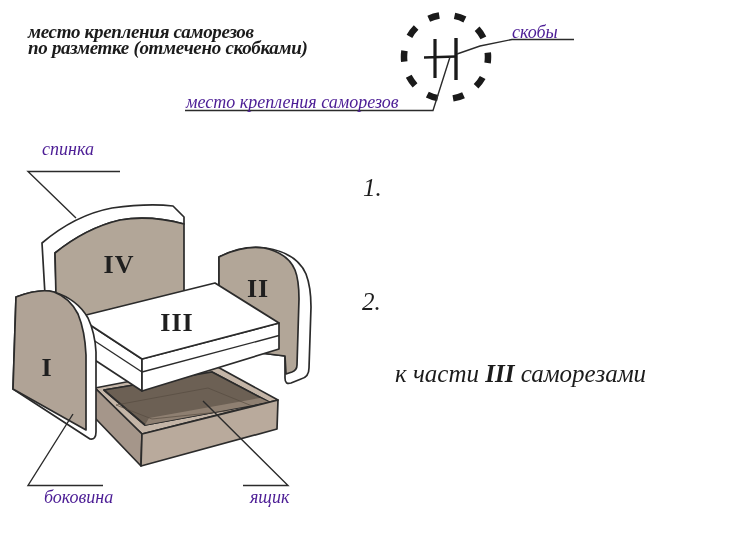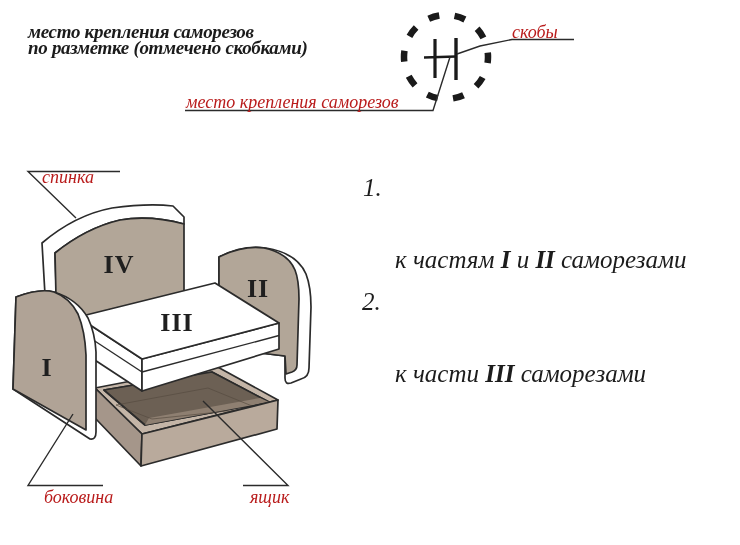--- a/index.html
+++ b/index.html
@@ -3,21 +3,21 @@
 <meta charset="utf-8">
 <style>
   html,body{margin:0;padding:0;background:#ffffff;}
   #page{
     position:relative;width:740px;height:545px;background:#ffffff;overflow:hidden;
     font-family:Liberation Serif, serif;color:#1e1e1e;padding-left:32px;
   }
   #art{position:absolute;left:0;top:0;width:740px;height:545px;}
   .lbl{
     position:absolute;font-style:italic;font-size:18px;line-height:18px;
-    white-space:nowrap;color:#b91c1c;
+    white-space:nowrap;color:#4c1d95;
   }
   .note{
     position:absolute;font-style:italic;font-weight:bold;font-size:19px;
     line-height:15.5px;letter-spacing:-0.3px;white-space:nowrap;color:#1b1b1b;
   }
   .roman{
     position:absolute;font-weight:bold;font-size:26px;line-height:26px;
     transform:translate(-50%,-50%);color:#1f1f1f;letter-spacing:1px;
   }
   .instr-num{
@@ -96,32 +96,31 @@
     </g>
   </svg>
 
   <div class="note" style="left:28px;top:24px;">
     <div>место крепления саморезов</div>
     <div>по разметке (отмечено скобками)</div>
   </div>
 
   <div class="lbl" style="left:512px;top:23px;">скобы</div>
   <div class="lbl" style="left:186px;top:93px;">место крепления саморезов</div>
-  <div class="lbl" style="left:42px;top:168px;">спинка</div>
+  <div class="lbl" style="left:42px;top:140px;">спинка</div>
   <div class="lbl" style="left:44px;top:488px;">боковина</div>
   <div class="lbl" style="left:250px;top:488px;">ящик</div>
 
   <div class="roman" style="left:119px;top:265px;">IV</div>
   <div class="roman" style="left:258px;top:289px;">II</div>
   <div class="roman" style="left:177px;top:323px;">III</div>
   <div class="roman" style="left:47px;top:368px;">I</div>
 
   <div class="instr-num" style="left:363px;top:170px;">1.</div>
   <div class="instr-lines" style="left:395px;top:170px;">
-    <div><span>к частям </span><span class="b">I</span><span> и </span><span class="b">II</span><span> саморезами</span></div>
   </div>
 
   <div class="instr-num" style="left:362px;top:284px;">2.</div>
   <div class="instr-lines" style="left:395px;top:284px;">
     <div><span>к части </span><span class="b">III</span><span> саморезами</span></div>
     
   </div>
 
 </div>
 

